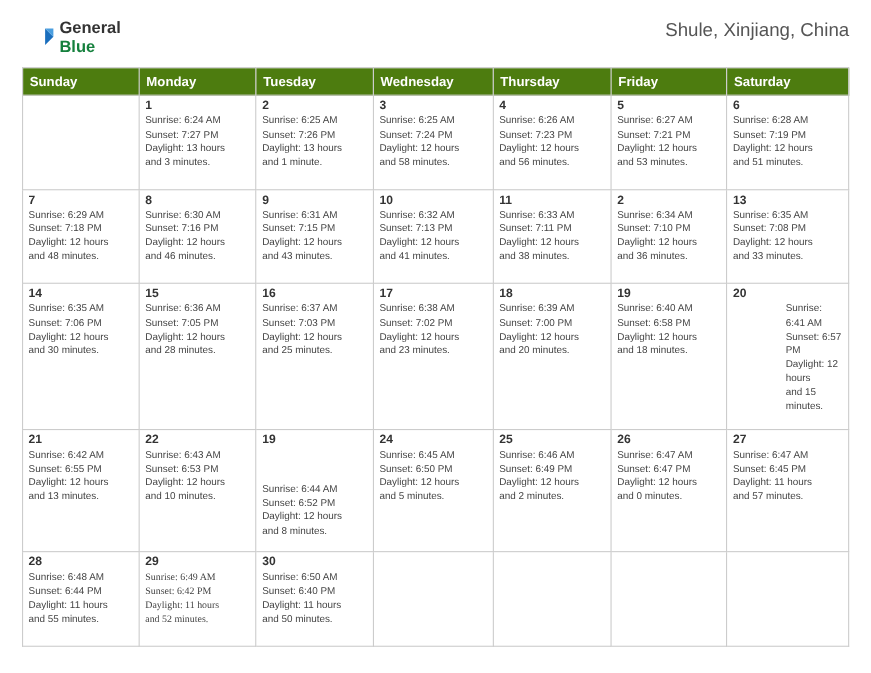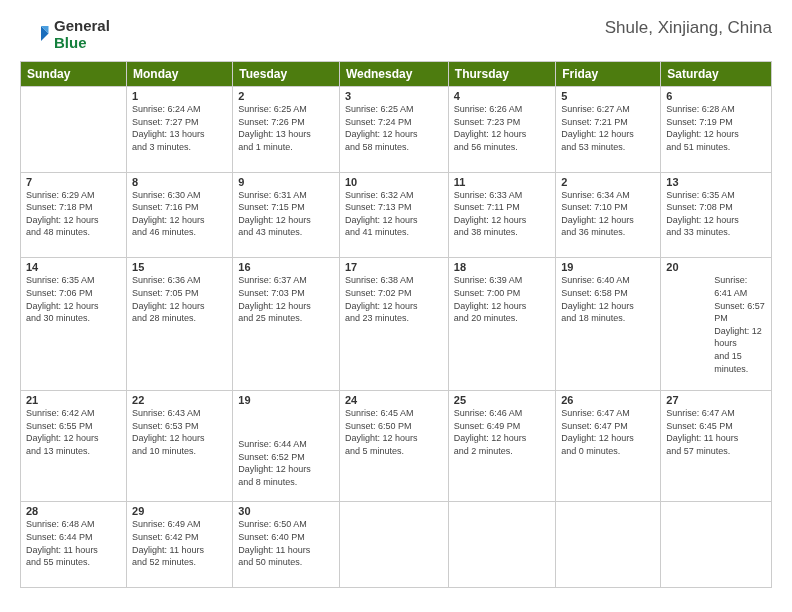--- a/index.html
+++ b/index.html
@@ -333,21 +333,21 @@
         <tr>
           <td>
             <span class="day-num">28</span>
             <div class="day-info" style="white-space: pre-line;">Sunrise: 6:48 AM
 Sunset: 6:44 PM
 Daylight: 11 hours
 and 55 minutes.</div>
           </td>
           <td>
             <span class="day-num">29</span>
-            <div class="day-info" style="white-space: pre-line;">Sunrise: 6:49 AM
+            <div class="day-info" style="white-space: pre-line; font-family: Liberation Serif, serif;">Sunrise: 6:49 AM
 Sunset: 6:42 PM
 Daylight: 11 hours
 and 52 minutes.</div>
           </td>
           <td>
             <span class="day-num">30</span>
             <div class="day-info" style="white-space: pre-line;">Sunrise: 6:50 AM
 Sunset: 6:40 PM
 Daylight: 11 hours
 and 50 minutes.</div>

